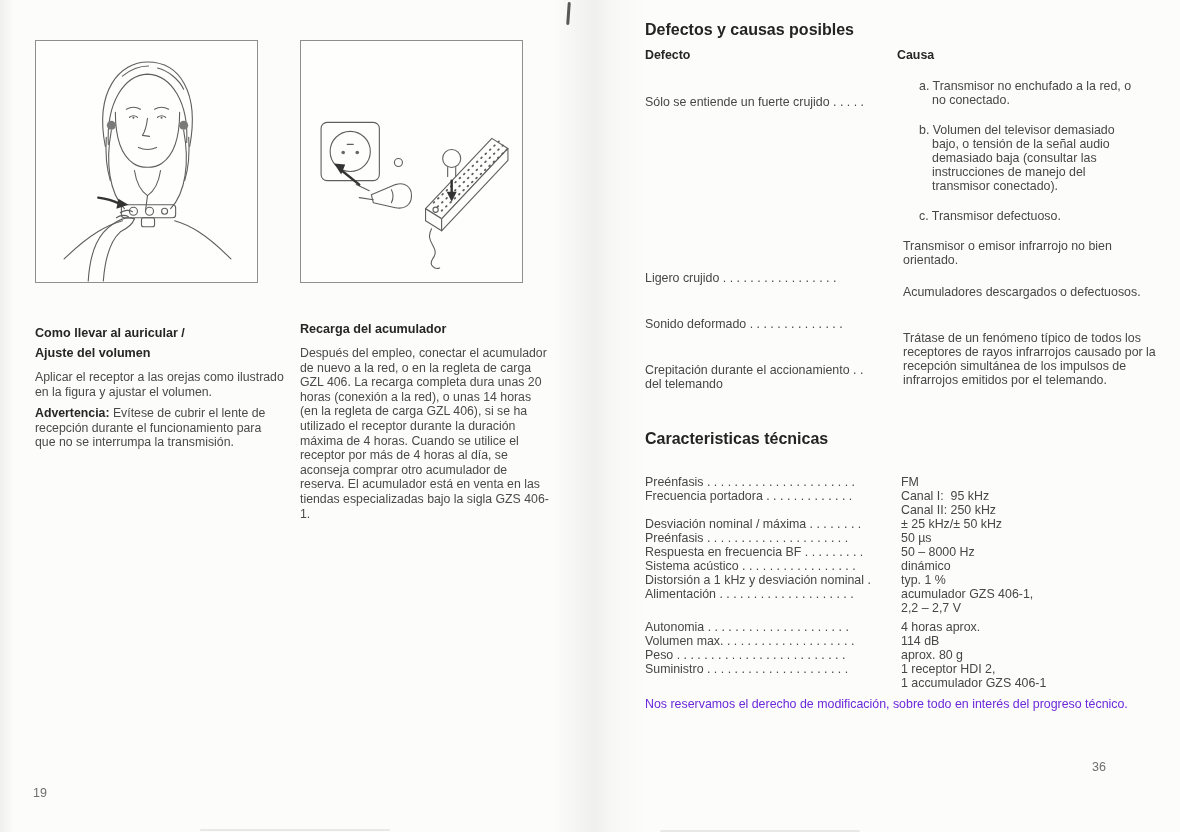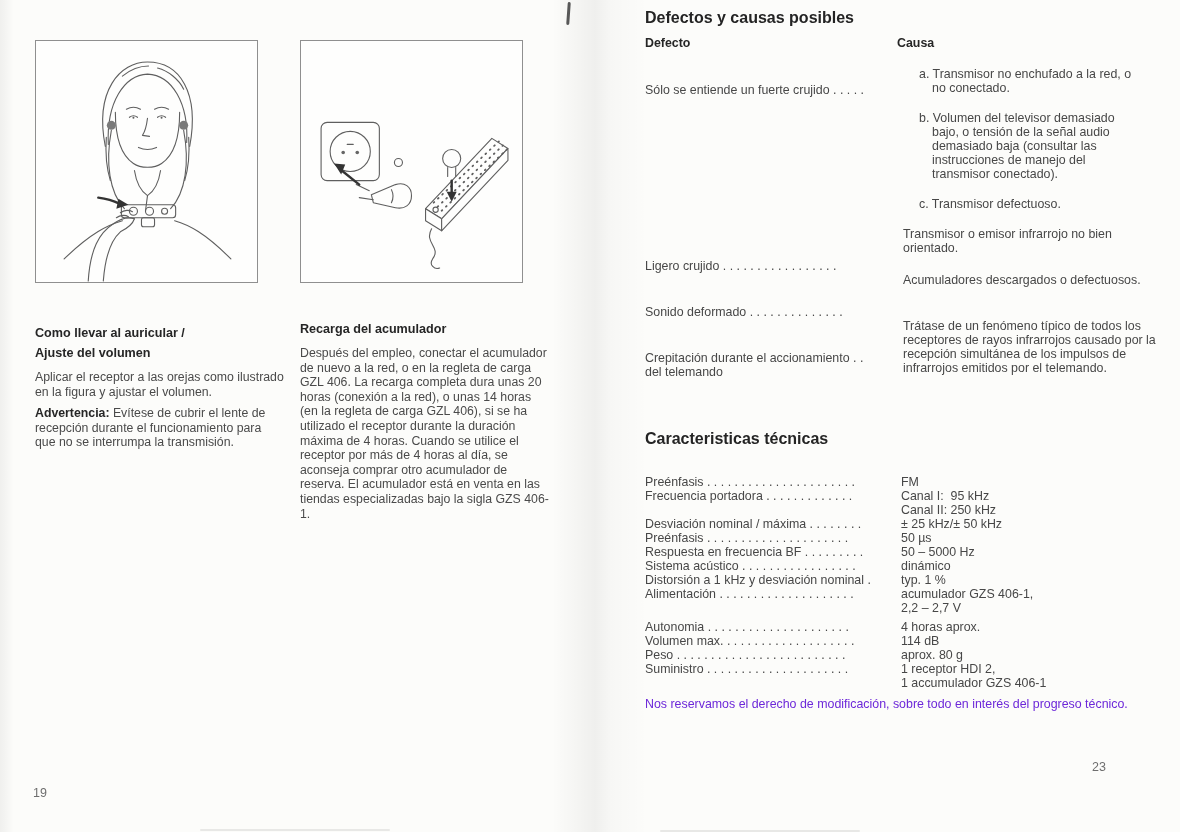--- a/index.html
+++ b/index.html
@@ -154,21 +154,21 @@
   <div class="lcol" style="left:300px;top:319px;">
     <h3>Recarga del acumulador</h3>
     <p class="body-text para">Después del empleo, conectar el acumulador de nuevo a la red, o en la regleta de carga GZL 406. La recarga completa dura unas 20 horas (conexión a la red), o unas 14 horas (en la regleta de carga GZL 406), si se ha utilizado el receptor durante la duración máxima de 4 horas. Cuando se utilice el receptor por más de 4 horas al día, se aconseja comprar otro acumulador de reserva. El acumulador está en venta en las tiendas especializadas bajo la sigla GZS 406-1.</p>
   </div>
 
   <div class="page-num" style="left:33px;top:786px;">19</div>
 </div>
 
 <div>
 
-  <div class="rsec" style="left:645px;top:8px;">
+  <div class="rsec" style="left:645px;top:20px;">
     <h2 class="sec-title">Defectos y causas posibles</h2>
 
     <div class="two-col tbl-head">
       <div class="col-l">Defecto</div>
       <div class="col-r">Causa</div>
     </div>
 
     <div class="def-row" style="min-height:134px;">
       <div class="def-cell">Sólo se entiende un fuerte crujido . . . . .</div>
       <div class="cause-cell">
@@ -210,21 +210,21 @@
     <div class="spec-row">
       <div class="spec-label">Desviación nominal / máxima  . . . . . . . .</div>
       <div class="spec-value">± 25 kHz/± 50 kHz</div>
     </div>
     <div class="spec-row">
       <div class="spec-label">Preénfasis  . . . . . . . . . . . . . . . . . . . . .</div>
       <div class="spec-value">50 µs</div>
     </div>
     <div class="spec-row">
       <div class="spec-label">Respuesta en frecuencia BF . . . . . . . . .</div>
-      <div class="spec-value">50 – 5000 Hz</div>
+      <div class="spec-value">50 – 8000 Hz</div>
     </div>
     <div class="spec-row">
       <div class="spec-label">Sistema acústico . . . . . . . . . . . . . . . . .</div>
       <div class="spec-value">dinámico</div>
     </div>
     <div class="spec-row">
       <div class="spec-label">Distorsión a 1 kHz y desviación nominal .</div>
       <div class="spec-value">typ. 1 %</div>
     </div>
     <div class="spec-row">
@@ -246,14 +246,14 @@
     </div>
     <div class="spec-row">
       <div class="spec-label">Suministro  . . . . . . . . . . . . . . . . . . . . .</div>
       <div class="spec-value">1 receptor HDI 2,
 1 accumulador GZS 406-1</div>
     </div>
   </div>
 
   <div class="footer-note" style="left:645px;top:697px;width:520px;">Nos reservamos el derecho de modificación, sobre todo en interés del progreso técnico.</div>
 
-  <div class="page-num" style="left:1092px;top:760px;">23</div>
+  <div class="page-num" style="left:1092px;top:760px;">36</div>
 </div>
 
 </body></html>

